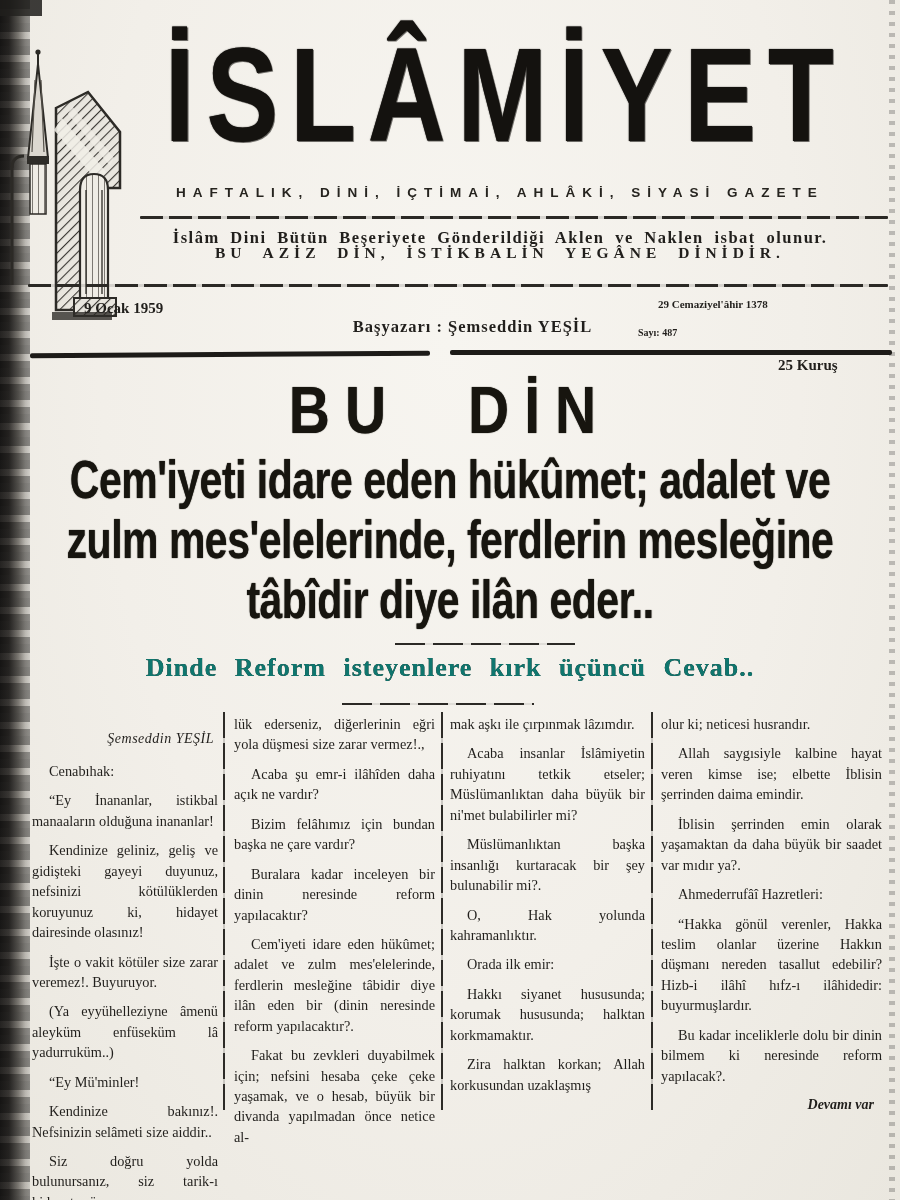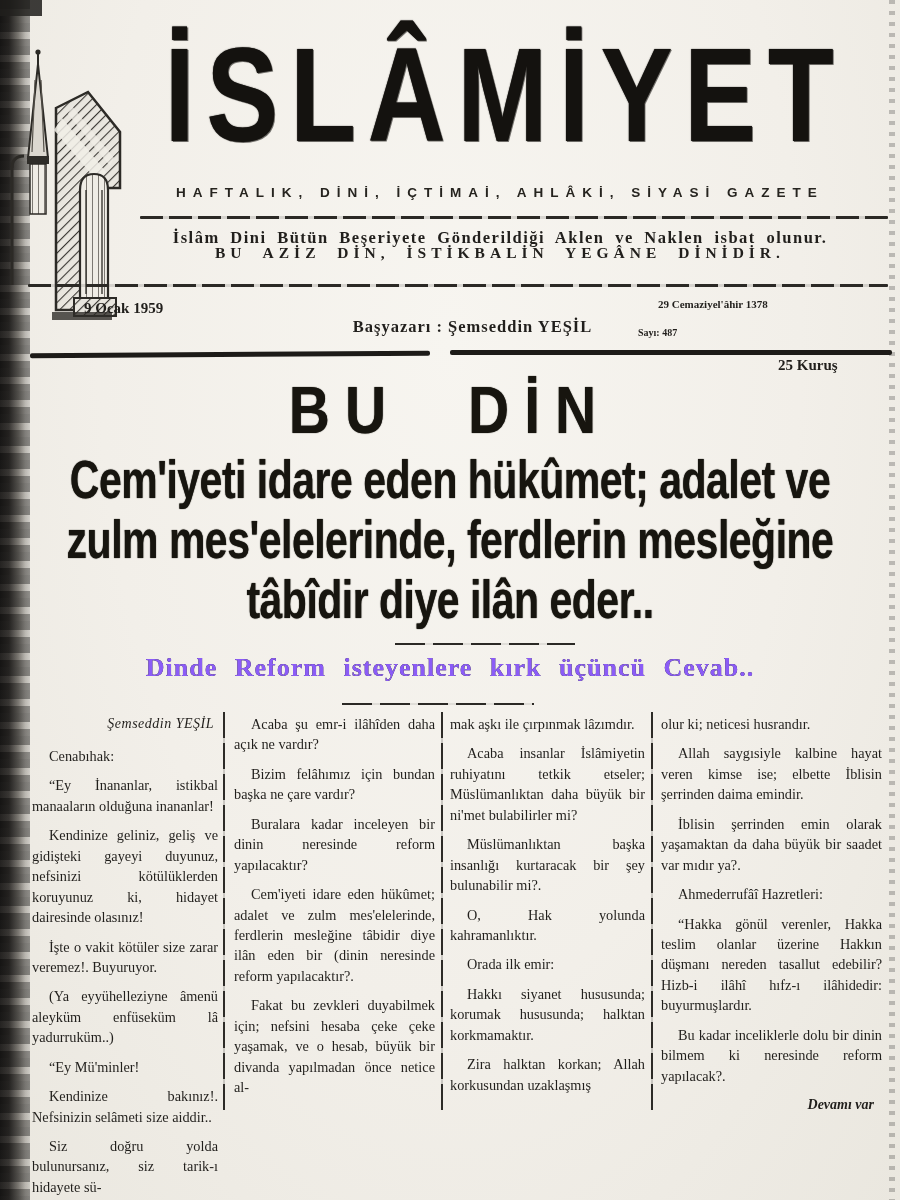--- a/index.html
+++ b/index.html
@@ -63,29 +63,29 @@
   .hline{
     left:8px;width:884px;text-align:center;white-space:nowrap;
     font-family:"Liberation Sans", sans-serif;font-weight:bold;font-size:41px;
     color:#17150f;transform:scaleY(1.3);transform-origin:top center;
     letter-spacing:-0.5px;text-shadow:0 0 1px #17150f;
   }
   .hl1{top:450px;} .hl2{top:510px;} .hl3{top:570px;}
   .subhead{
     left:60px;top:653px;width:780px;text-align:center;
     font-weight:bold;font-size:26px;letter-spacing:1px;word-spacing:10px;
-    color:#8b5cf6;white-space:nowrap;text-shadow:0 0 .5px #191713;
+    color:#0f766e;white-space:nowrap;text-shadow:0 0 .5px #191713;
   }
 
   
   .colsep{width:2px;top:712px;height:398px;background:repeating-linear-gradient(180deg,#2d2b27 0 26px, rgba(45,43,39,.2) 26px 31px);}
   .col{top:714px;font-size:14.3px;line-height:1.43;}
   .col p{margin:0 0 9px;text-align:justify;text-indent:17px;}
   .col p.cont{text-indent:0;}
-  .byline{font-style:italic;text-align:right;font-size:14px;margin:0 4px 12px 0;letter-spacing:.5px;font-family:Liberation Serif, serif;}
+  .byline{font-style:italic;text-align:right;font-size:14px;margin:15px 4px 12px 0;letter-spacing:.5px;font-family:Liberation Serif, serif;}
   .devami{font-style:italic;font-weight:bold;text-align:right;font-size:14px;margin-top:4px;padding-right:8px;}
   #col1{left:32px;width:186px;}
   #col2{left:234px;width:201px;}
   #col3{left:450px;width:195px;}
   #col4{left:661px;width:221px;}
 
   
   .illus{left:2px;top:40px;width:140px;height:300px;}
 </style>
 </head>
@@ -162,20 +162,21 @@
   <p>“Ey İnananlar, istikbal manaaların olduğuna inananlar!</p>
   <p>Kendinize geliniz, geliş ve gidişteki gayeyi duyunuz, nefsinizi kötülüklerden koruyunuz ki, hidayet dairesinde olasınız!</p>
   <p>İşte o vakit kötüler size zarar veremez!. Buyuruyor.</p>
   <p>(Ya eyyühelleziyne âmenü aleyküm enfüseküm lâ yadurruküm..)</p>
   <p>“Ey Mü'minler!</p>
   <p>Kendinize bakınız!. Nefsinizin selâmeti size aiddir..</p>
   <p>Siz doğru yolda bulunursanız, siz tarik-ı hidayete sü-</p>
 </div>
 
 <div class="abs col" id="col2">
+  <p class="cont">lük ederseniz, diğerlerinin eğri yola düşmesi size zarar vermez!.,</p>
   <p>Acaba şu emr-i ilâhîden daha açık ne vardır?</p>
   <p>Bizim felâhımız için bundan başka ne çare vardır?</p>
   <p>Buralara kadar inceleyen bir dinin neresinde reform yapılacaktır?</p>
   <p>Cem'iyeti idare eden hükûmet; adalet ve zulm mes'elelerinde, ferdlerin mesleğine tâbidir diye ilân eden bir (dinin neresinde reform yapılacaktır?.</p>
   <p>Fakat bu zevkleri duyabilmek için; nefsini hesaba çeke çeke yaşamak, ve o hesab, büyük bir divanda yapılmadan önce netice al-</p>
 </div>
 
 <div class="abs col" id="col3">
   <p class="cont">mak aşkı ile çırpınmak lâzımdır.</p>
   <p>Acaba insanlar İslâmiyetin ruhiyatını tetkik etseler; Müslümanlıktan daha büyük bir ni'met bulabilirler mi?</p>

